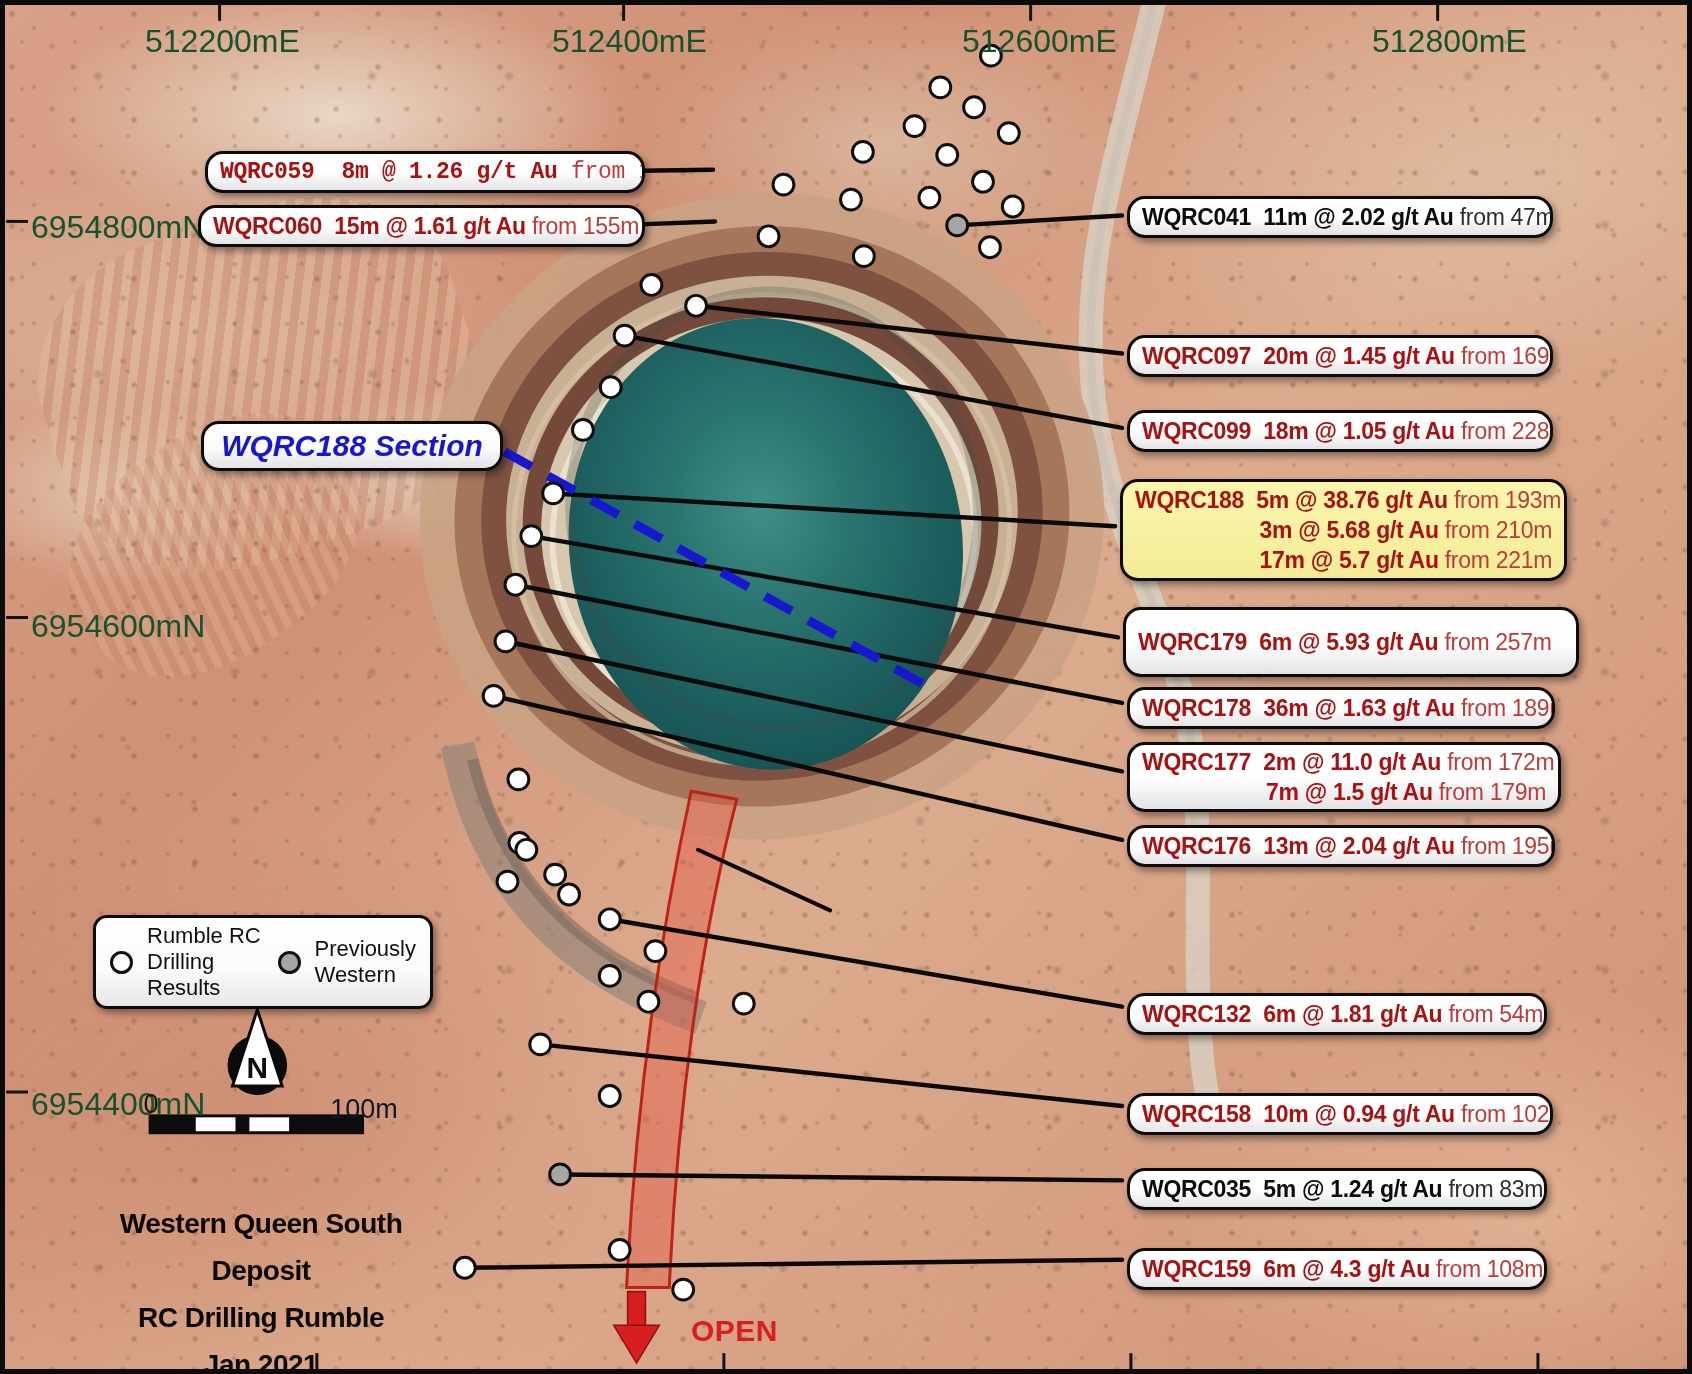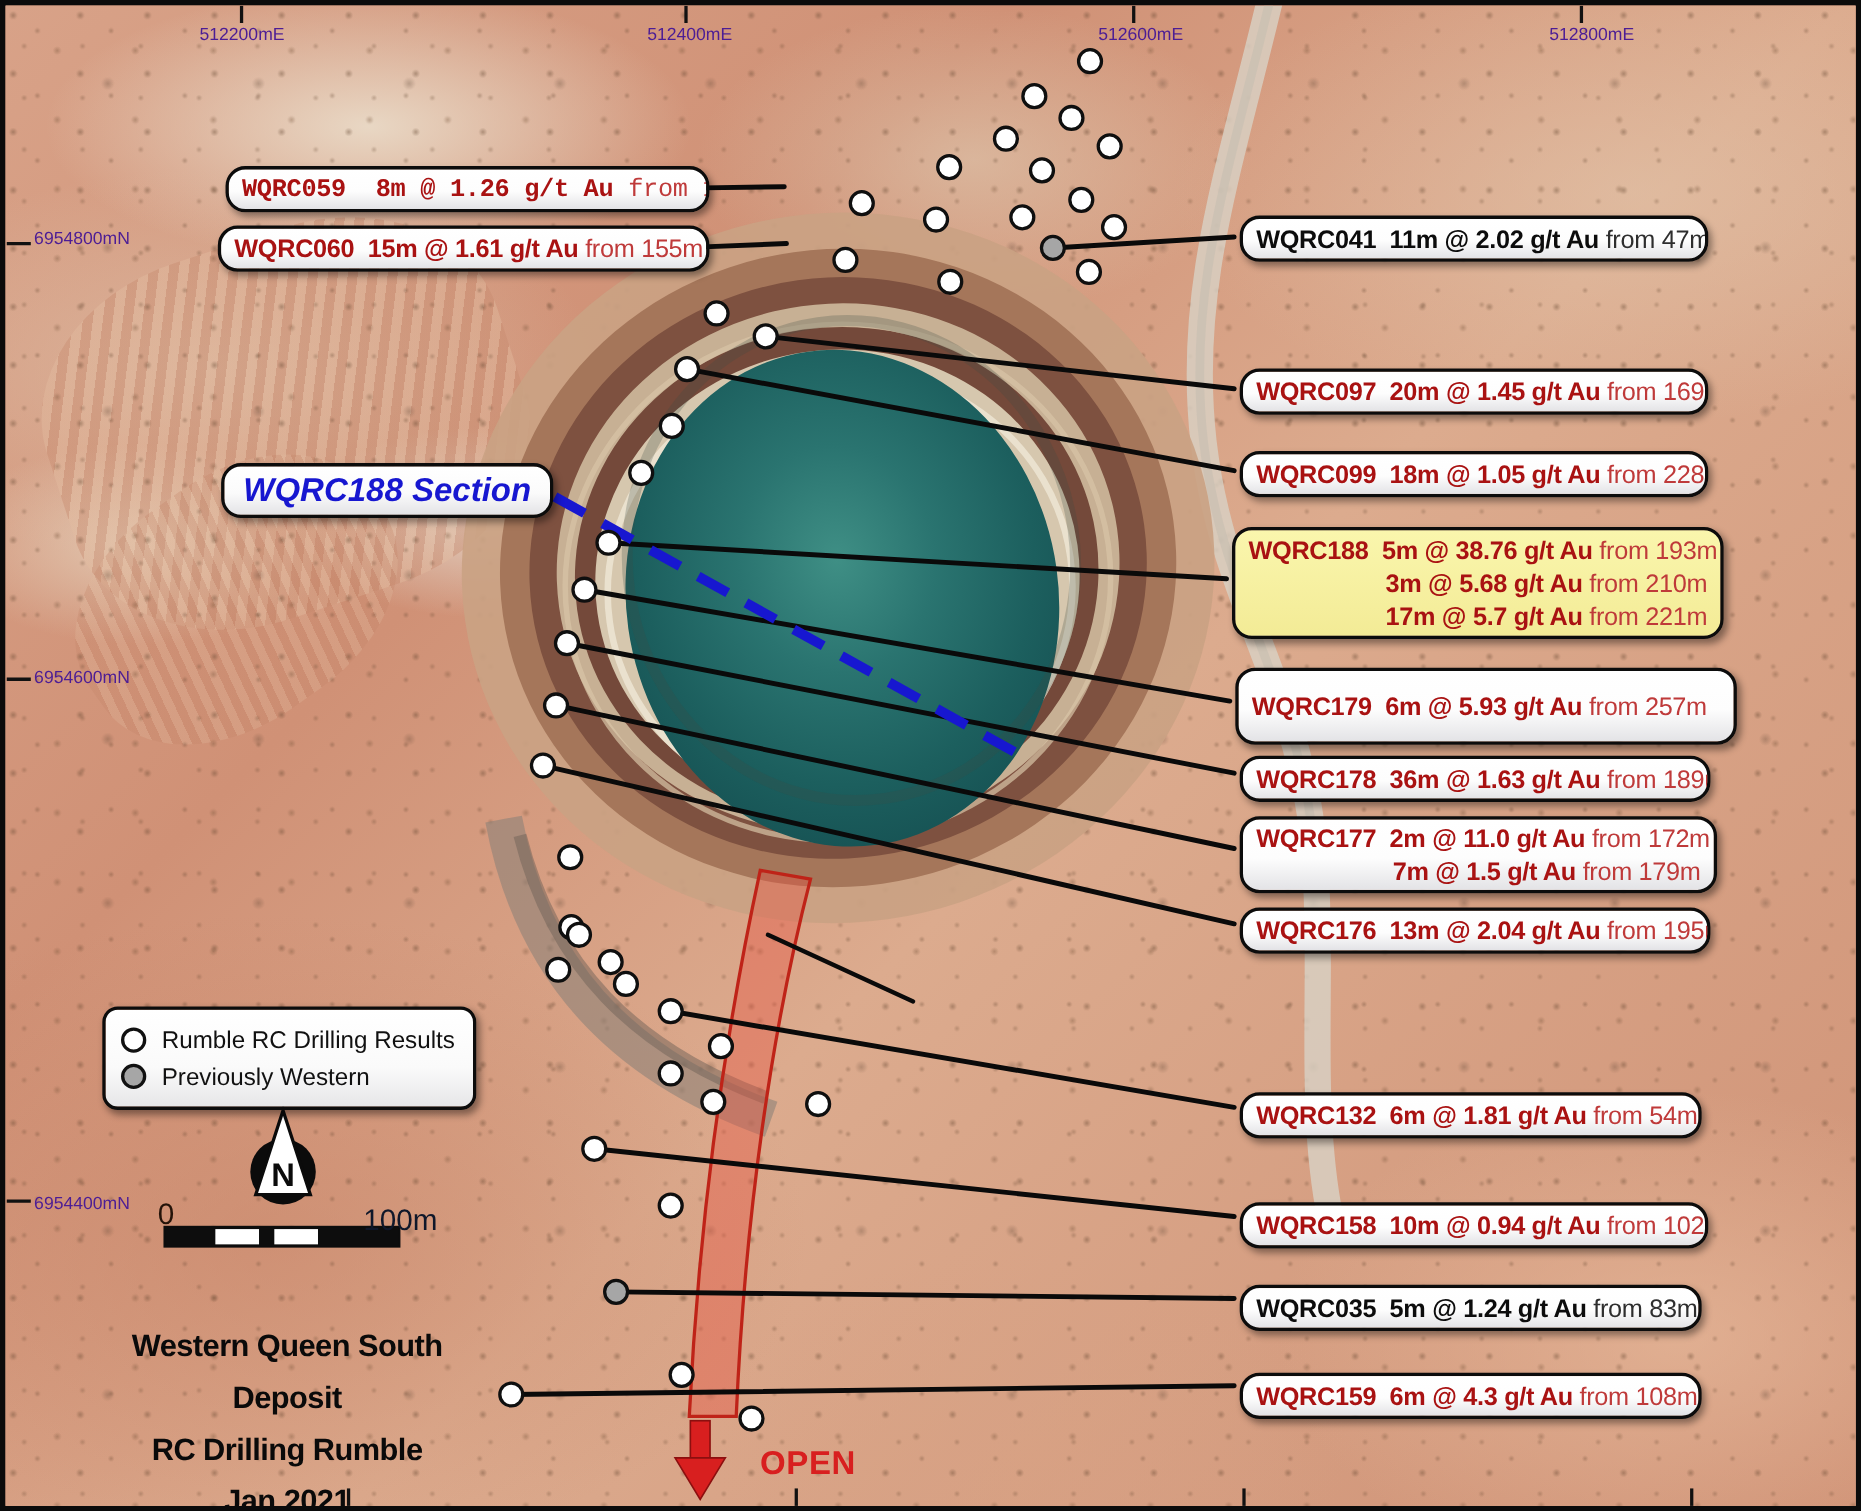--- a/index.html
+++ b/index.html
@@ -56,28 +56,28 @@
     font-style:italic;color:#1717d0;}
   .shear-label{left:826px;top:893px;width:286px;height:44px;font-size:24px;font-weight:700;
     font-style:italic;color:#bd1a1a;}
   .open-label{position:absolute;left:686px;top:1309px;font-size:30px;font-weight:700;
     color:#d81f1f;letter-spacing:.5px;}
   
   .legend{position:absolute;left:88px;top:910px;width:340px;height:94px;border:3px solid #0c0c0c;
     border-radius:14px;box-sizing:border-box;
     background:linear-gradient(180deg,#ffffff 0%,#fafafa 60%,#e6e6e8 100%);
     box-shadow:3px 4px 7px rgba(0,0,0,.4);
-    display:flex;flex-direction:column;justify-content:center;gap:7px;padding:6px 14px;}
+    display:flex;flex-direction:row;justify-content:center;gap:7px;padding:6px 14px;}
   .legend .lrow{display:flex;align-items:center;gap:14px;font-size:22px;color:#111;}
   .lmark{width:17px;height:17px;border:3px solid #111;border-radius:50%;background:#fff;flex:0 0 auto;}
   .lmark.gray{background:#a6a6a6;}
   
   .title-block{position:absolute;left:26px;top:1195px;width:460px;text-align:center;
     font-weight:700;color:#0a0a0a;font-size:28px;line-height:47px;letter-spacing:-0.5px;}
-  .grid-label{position:absolute;font-size:16px;color:#4c1d95;font-weight:400;}
+  .grid-label{position:absolute;font-size:32px;color:#14532d;font-weight:400;}
   .grid-label.top{top:18px;width:150px;text-align:center;margin-left:-75px;}
   .scale-zero{position:absolute;left:126px;top:1084px;width:40px;text-align:center;font-size:27px;color:#241309;}
   .scale-100{position:absolute;left:317px;top:1089px;width:84px;text-align:center;font-size:27px;color:#0f172a;}
 </style>
 </head>
 <body>
 
 <div class="stage">
   <div class="terrain"></div>
   <div class="stripes1"></div>

